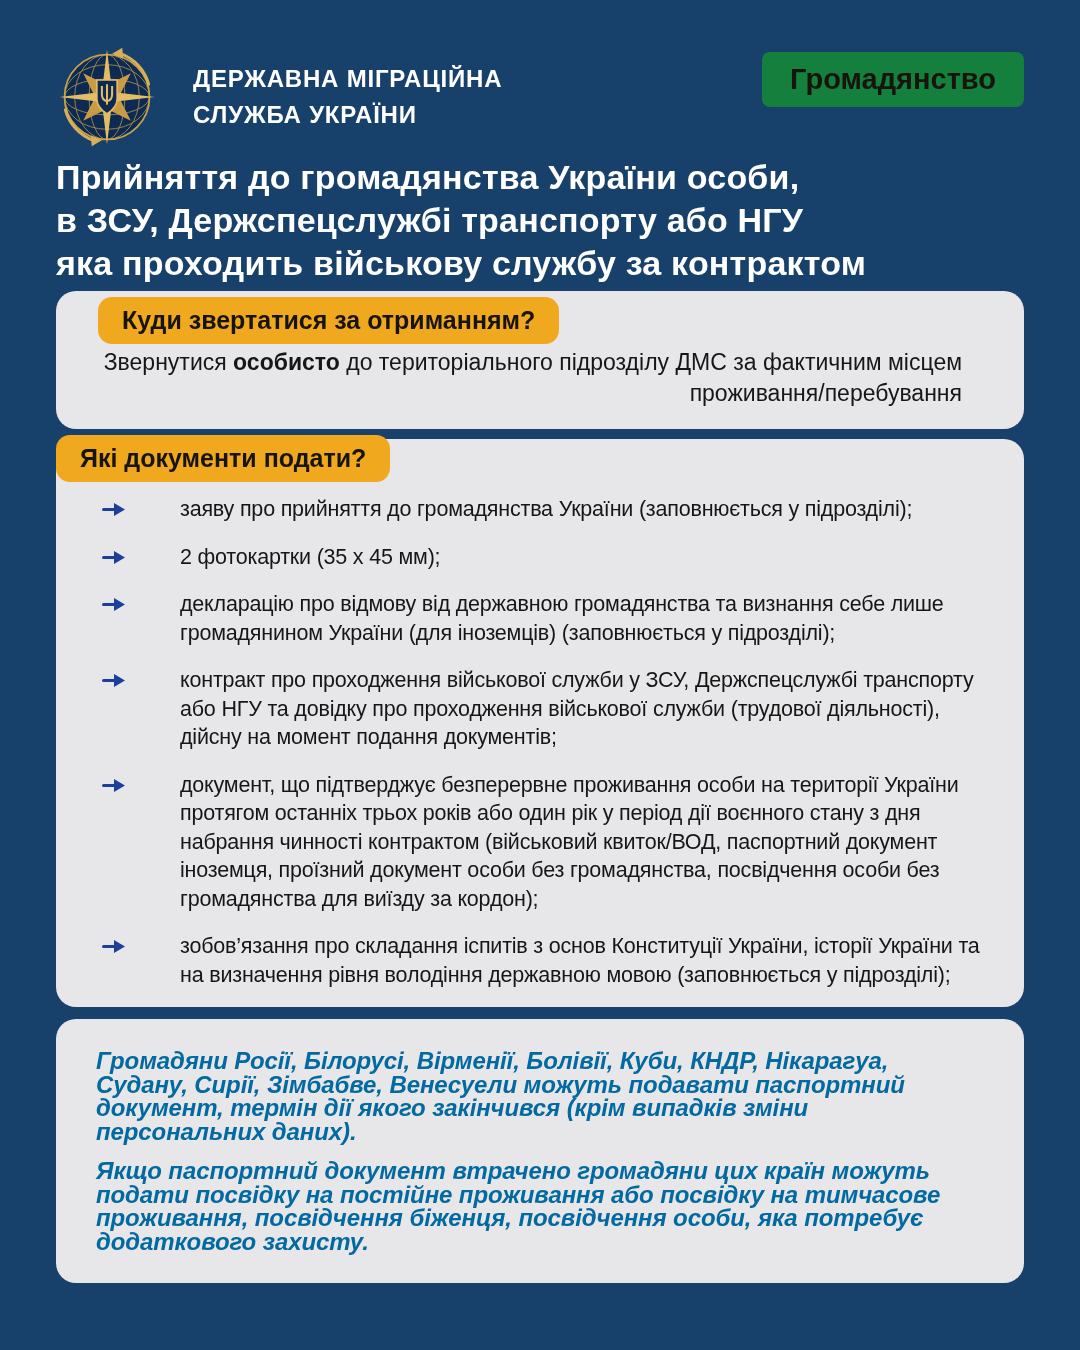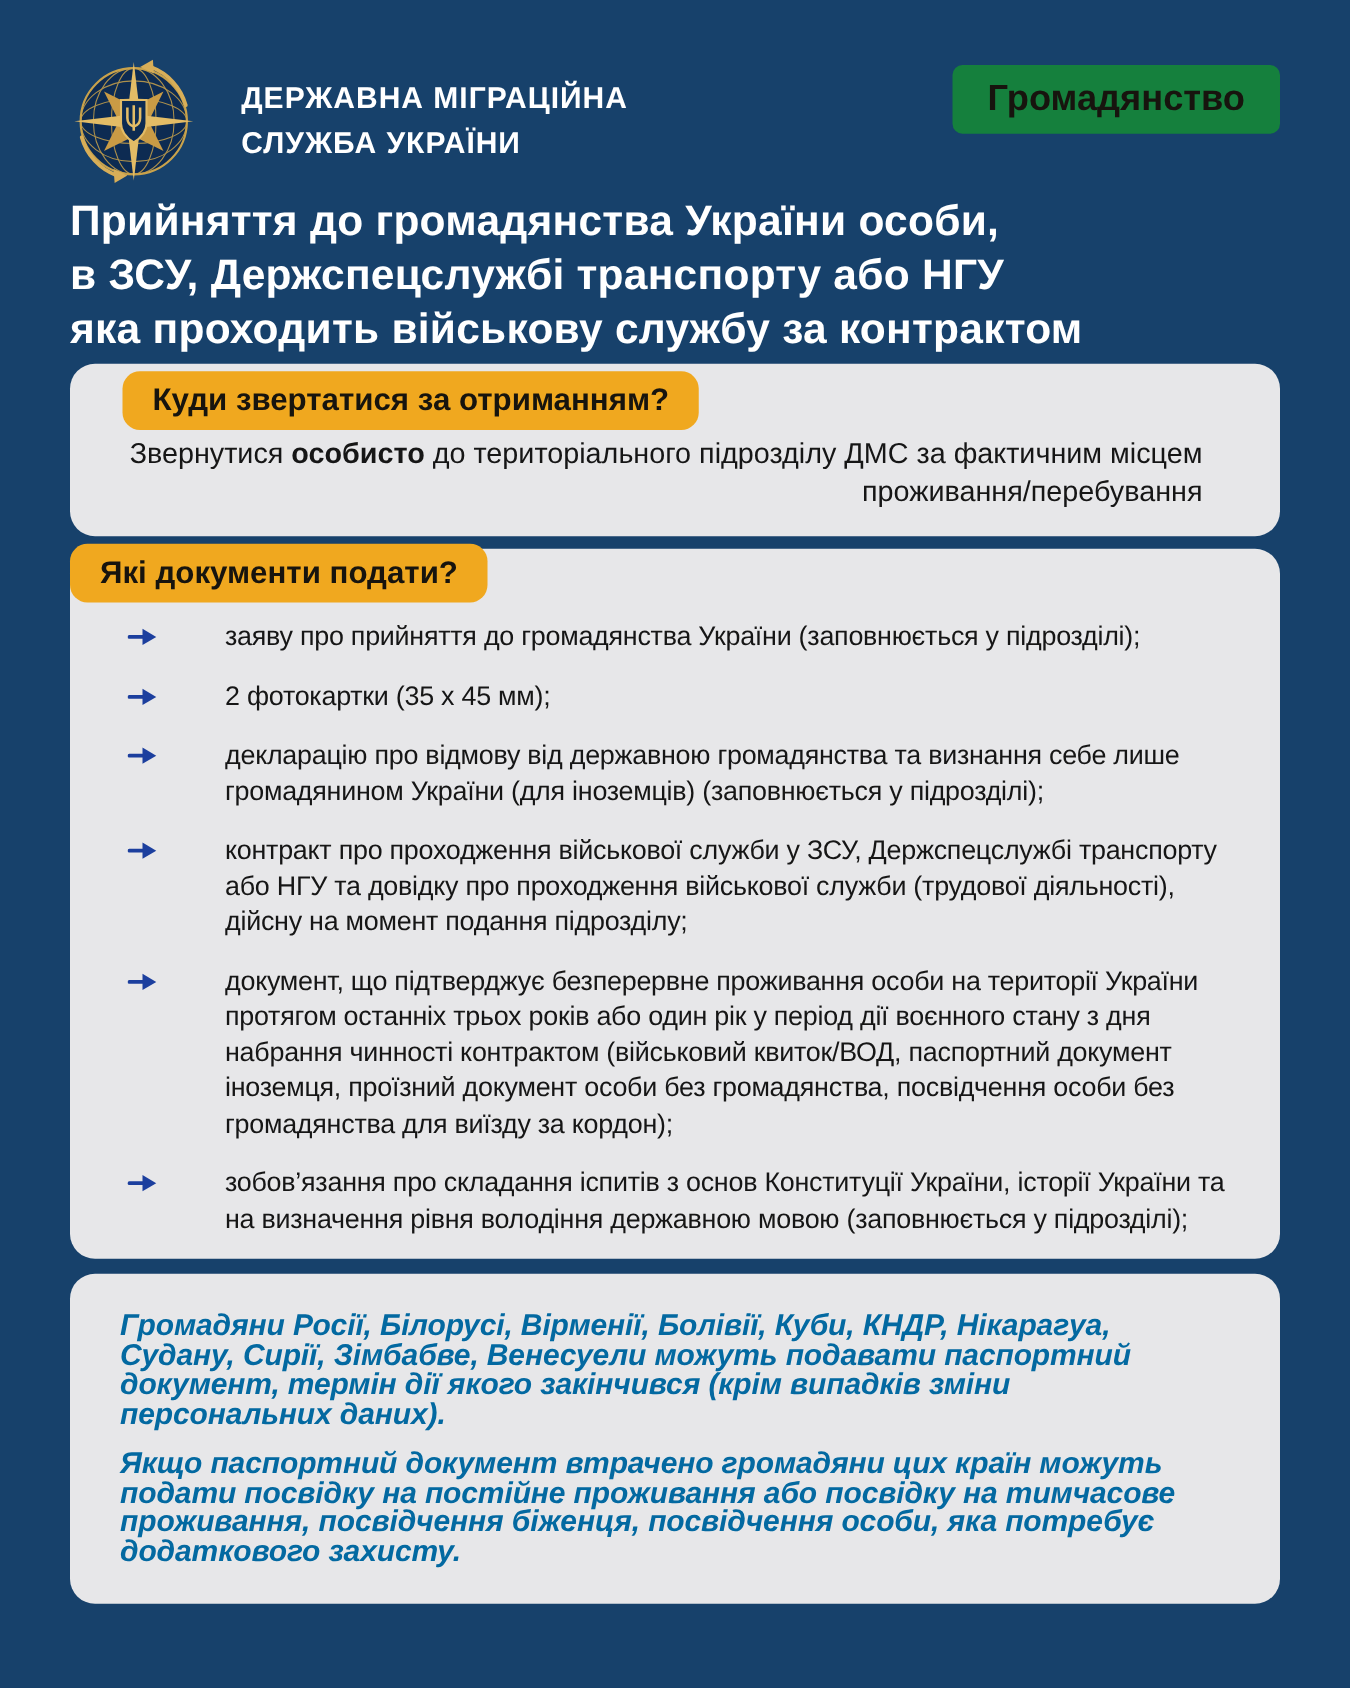--- a/index.html
+++ b/index.html
@@ -126,21 +126,21 @@
             <line x1="1.5" y1="7.5" x2="13" y2="7.5" stroke="#1C3F9E" stroke-width="3" stroke-linecap="round"></line>
             <polygon points="12,1 23,7.5 12,14" fill="#1C3F9E"></polygon>
           </svg>
         <span class="li-text">декларацію про відмову від державною громадянства та визнання себе лише громадянином України (для іноземців) (заповнюється у підрозділі);</span>
       </li>
       <li>
         <svg class="arrow-ic" width="24" height="15" viewBox="0 0 24 15">
             <line x1="1.5" y1="7.5" x2="13" y2="7.5" stroke="#1C3F9E" stroke-width="3" stroke-linecap="round"></line>
             <polygon points="12,1 23,7.5 12,14" fill="#1C3F9E"></polygon>
           </svg>
-        <span class="li-text">контракт про проходження військової служби у ЗСУ, Держспецслужбі транспорту або НГУ та довідку про проходження військової служби (трудової діяльності), дійсну на момент подання підрозділу;</span>
+        <span class="li-text">контракт про проходження військової служби у ЗСУ, Держспецслужбі транспорту або НГУ та довідку про проходження військової служби (трудової діяльності), дійсну на момент подання документів;</span>
       </li>
       <li>
         <svg class="arrow-ic" width="24" height="15" viewBox="0 0 24 15">
             <line x1="1.5" y1="7.5" x2="13" y2="7.5" stroke="#1C3F9E" stroke-width="3" stroke-linecap="round"></line>
             <polygon points="12,1 23,7.5 12,14" fill="#1C3F9E"></polygon>
           </svg>
         <span class="li-text">документ, що підтверджує безперервне проживання особи на території України протягом останніх трьох років або один рік у період дії воєнного стану з дня набрання чинності контрактом (військовий квиток/ВОД, паспортний документ іноземця, проїзний документ особи без громадянства, посвідчення особи без громадянства для виїзду за кордон);</span>
       </li>
       <li>
         <svg class="arrow-ic" width="24" height="15" viewBox="0 0 24 15">

